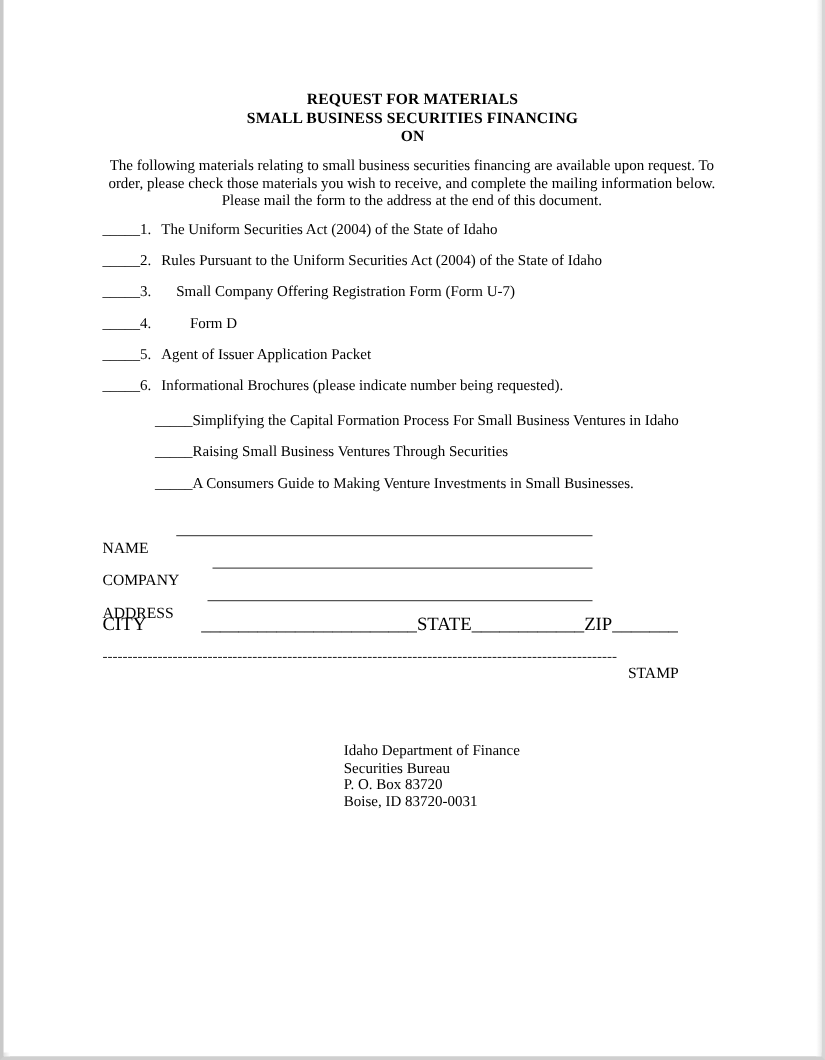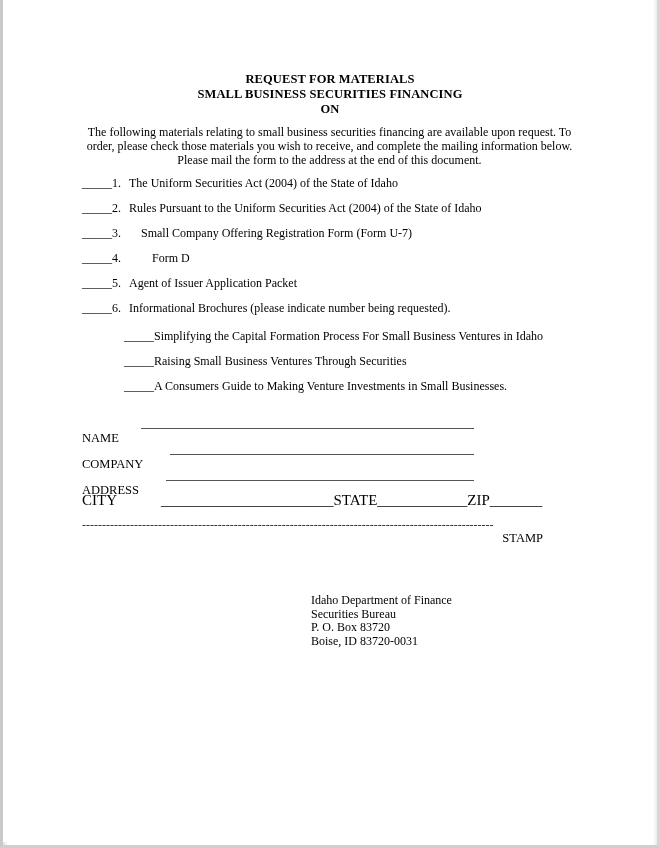--- a/index.html
+++ b/index.html
@@ -188,21 +188,21 @@
   }
 
   
   .address-block {
     position: absolute;
     left: 272px;
     top: 594px;
     font-size: 12px;
     line-height: 13.6px;
   }
-  .address-line { white-space: pre; margin-left: 36px; }
+  .address-line { white-space: pre; }
 </style>
 </head>
 <body>
 
 <div class="page-frame">
   <div class="sheet">
 
     <div class="title-block">
       <div class="title-line">REQUEST FOR MATERIALS</div>
       <div class="title-line">SMALL BUSINESS SECURITIES FINANCING</div>

